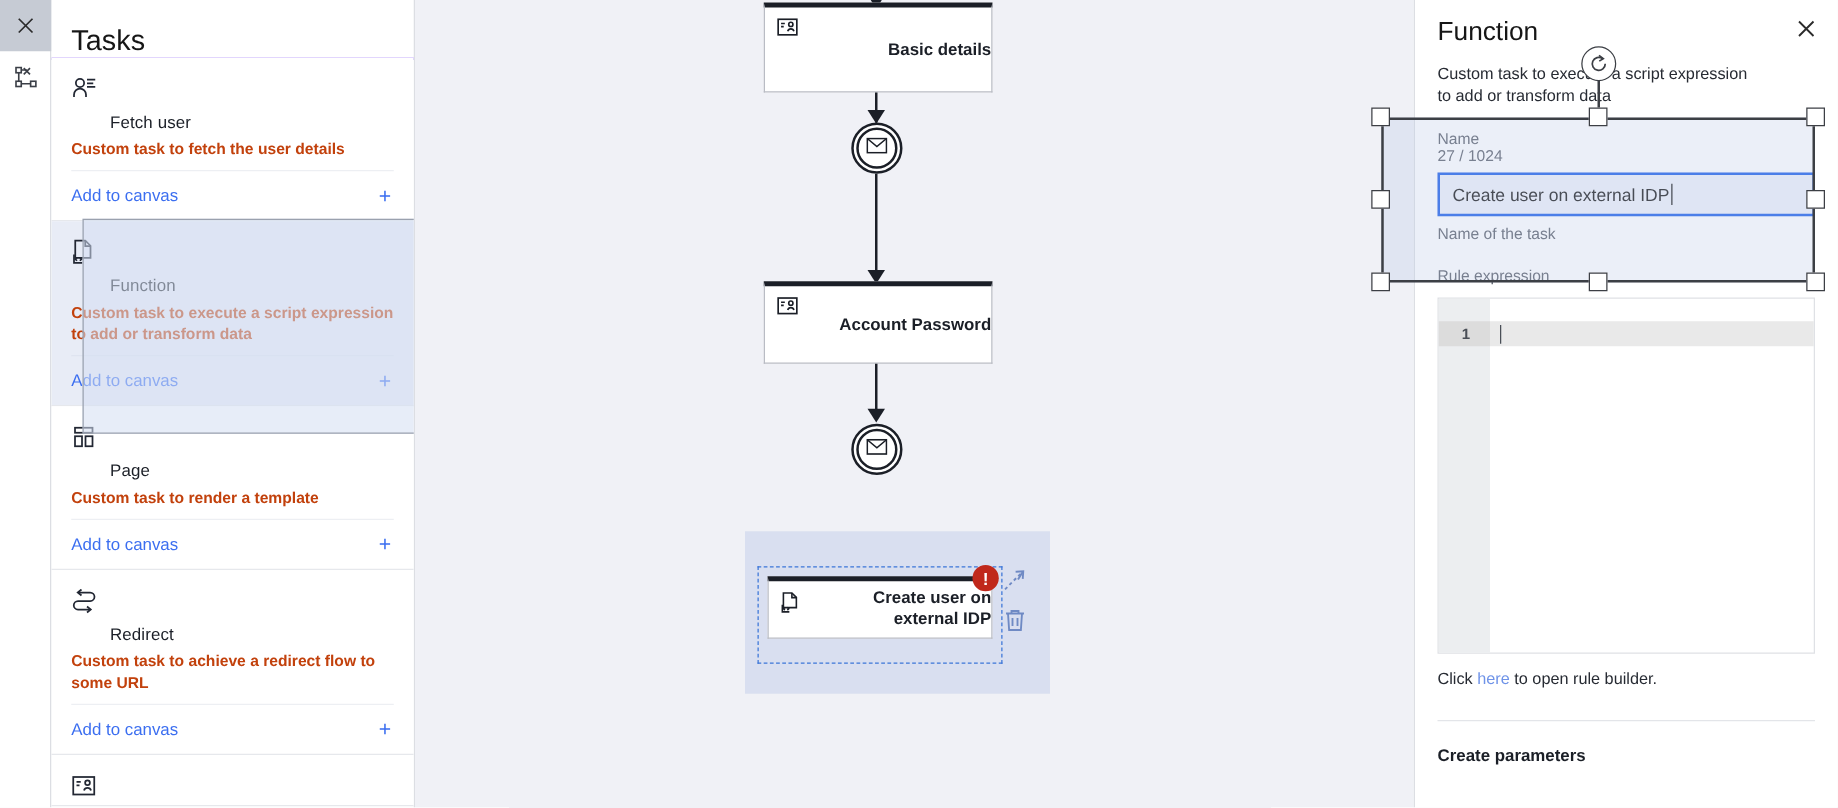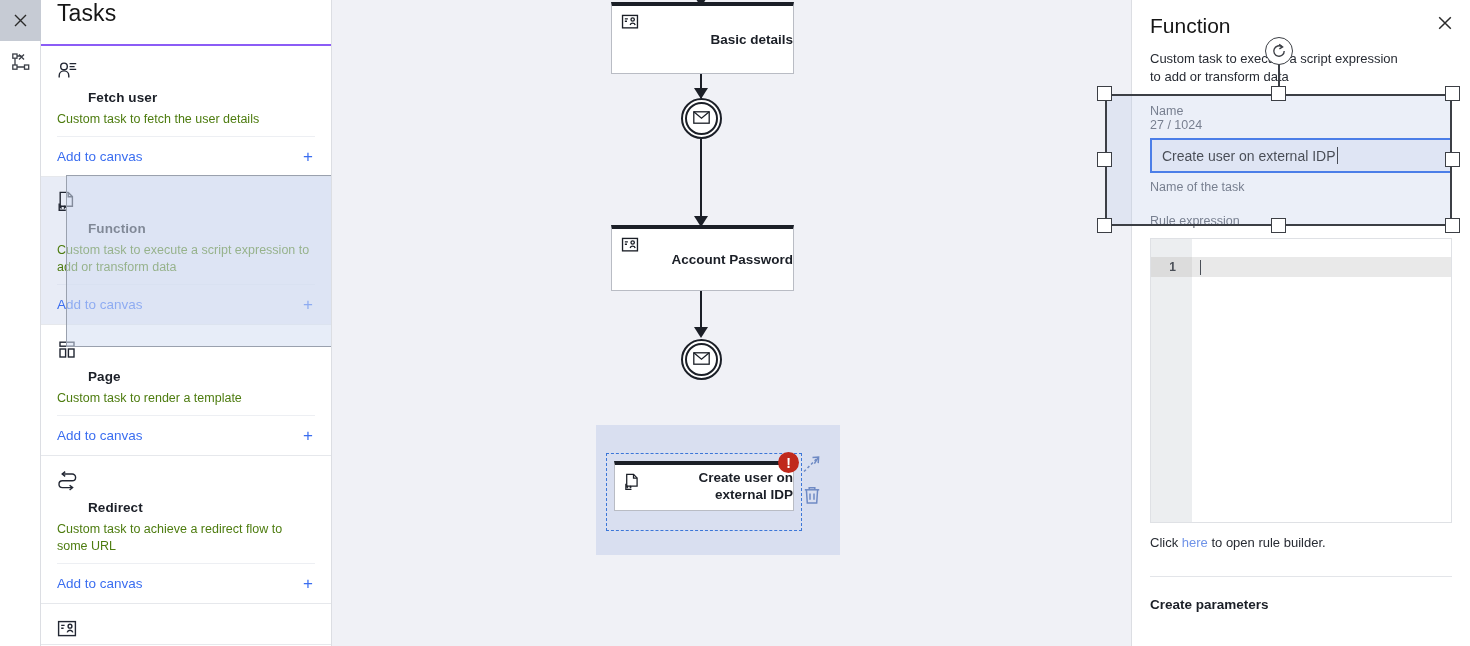--- a/index.html
+++ b/index.html
@@ -33,43 +33,43 @@
   .sidebar {
     position: absolute; left: 41px; top: 0;
     width: 291px; height: 646px;
     background: #ffffff;
     border-right: 1px solid #dcdee3;
     z-index: 5;
     overflow: hidden;
   }
   .sidebar-header {
     height: 48px;
-    display: flex; align-items: flex-start;
+    display: flex; align-items: flex-end;
     padding: 0 0 0 16px;
-    border-bottom: 4px solid #8b5cf6;
+    border-bottom: 2px solid #8b5cf6;
   }
   .sidebar-title {
     font-size: 23px; font-weight: 400; color: #161616;
     letter-spacing: 0.1px;
   }
   .task-list { }
   .task-card {
     border-bottom: 1px solid #e6e8ec;
     padding: 10px 16px 0 16px;
     background: #ffffff;
   }
   .task-card.highlight { background: #e8ecf6; }
   .task-icon { height: 30px; display: flex; align-items: center; color: #222733; }
   .task-name {
-    font-size: 13.5px; font-weight: 700; color: #1b1f27;
+    font-size: 13.5px; font-weight: 400; color: #1b1f27;
     margin-top: 4px; letter-spacing: .1px; padding-left: 31px;
   }
   .task-desc {
-    font-size: 12.5px; color: #4d7c0f; line-height: 17px;
-    margin-top: 6px; max-width: 262px;
+    font-size: 12.5px; color: #c2410c; line-height: 17px;
+    margin-top: 6px; max-width: 262px; font-weight: bold;
   }
   .task-add {
     display: flex; align-items: center; justify-content: space-between;
     height: 40px; margin-top: 8px;
     border-top: 1px solid #edeff3;
     cursor: pointer;
   }
   .task-card.highlight .task-add { border-top-color: #dfe4f0; }
   .task-add-label { font-size: 13.5px; color: #3b6ef0; }
   .task-add-plus { font-size: 17px; color: #3b6ef0; line-height: 1; padding-right: 2px;}

